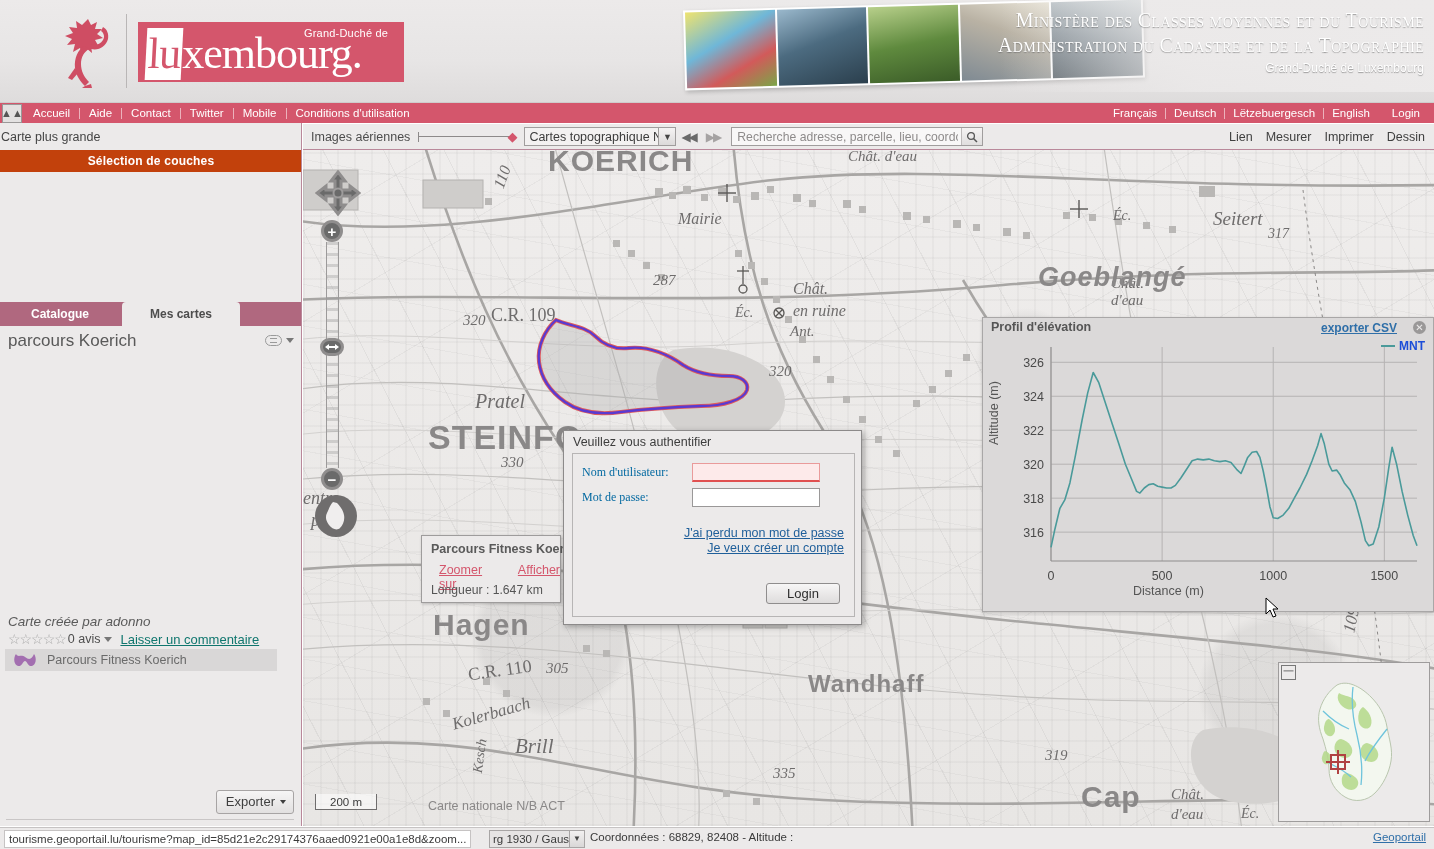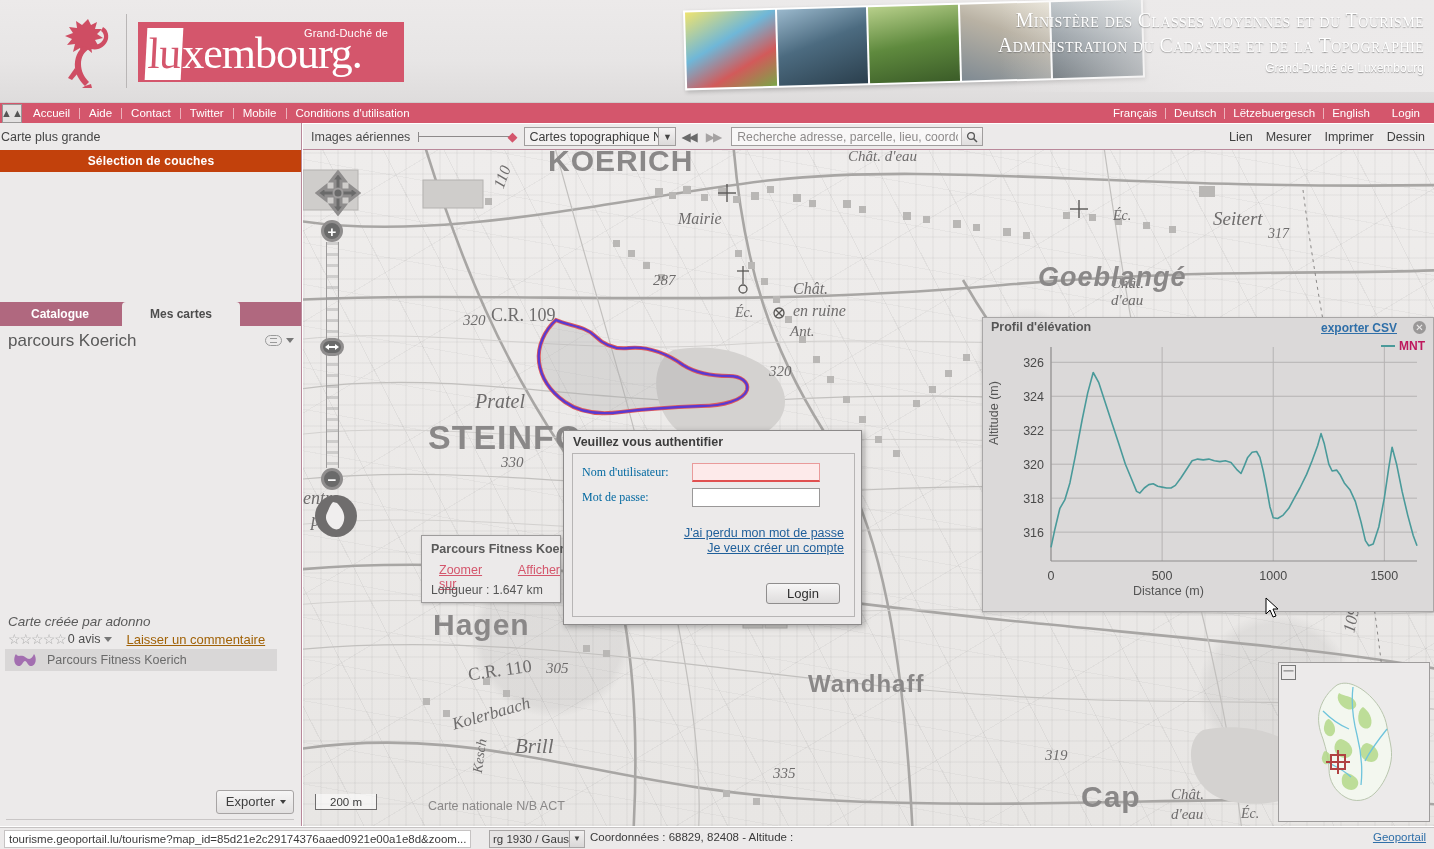--- a/index.html
+++ b/index.html
@@ -160,21 +160,21 @@
     position: absolute; left: 8px; top: 288px;
     font-size: 13.5px; color: #5a5a5a; font-style: italic;
   }
   .rating-row {
     position: absolute; left: 8px; top: 305px; width: 286px;
     display: flex; align-items: center; font-size: 12.5px; color: #555;
   }
   .stars { color: #a9a9a9; font-size: 14px; letter-spacing: -1px; }
   .avis { margin-left: 2px; color: #4d4d4d; }
   .comment-link {
-    margin-left: 14px; color: #a16207; text-decoration: underline; font-size: 13px;
+    margin-left: 8px; color: #0f766e; text-decoration: underline; font-size: 13px;
   }
   .layer-item {
     position: absolute; left: 5px; top: 323px; width: 272px; height: 22px;
     background: #d9d7d7; display: flex; align-items: center; gap: 10px;
     padding-left: 8px;
   }
   .layer-swatch {
     width: 24px; height: 16px; color: #a36fb0;
   }
   .layer-label { font-size: 12.5px; color: #6a6a6a; }
@@ -372,34 +372,34 @@
   }
   .elev-ylabel {
     position: absolute; left: 2px; top: 108px; font-size: 12.5px; color: #555;
     transform: rotate(-90deg); transform-origin: left top; white-space: nowrap;
   }
   .elev-xlabel {
     position: absolute; left: 148px; top: 247px; font-size: 12.5px; color: #555;
   }
   .elev-legend {
     position: absolute; right: 8px; top: 2px; display: flex; align-items: center;
-    gap: 4px; color: #be185d; font-size: 12px; font-weight: bold;
+    gap: 4px; color: #1d4ed8; font-size: 12px; font-weight: bold;
   }
   .elev-legend .dash { width: 14px; height: 2px; background: #4a9a9a; }
   .cursor-arrow { position: absolute; left: 280px; top: 260px; }
 
   
   .dialog {
     position: absolute; left: 563px; top: 430px; width: 299px; height: 195px;
     background: #eceaea; border: 1px solid #8c8a8a;
     box-shadow: 2px 2px 6px rgba(0,0,0,.3);
   }
   .dlg-title {
     position: absolute; left: 9px; top: 4px; font-size: 12.5px;
-    font-weight: bold; color: #3d3d3d;
+    font-weight: normal; color: #3d3d3d;
   }
   .dlg-body {
     position: absolute; left: 8px; top: 22px; width: 283px; height: 164px;
     background: #eceaea; border: 1px solid #b7b5b5;
   }
   .dlg-row { position: absolute; display: flex; align-items: center; }
   .dlg-label { font-size: 12px; color: #0369a1; width: 110px; font-family: Liberation Serif, serif; }
   .dlg-input {
     width: 128px; height: 19px; border: 1px solid #9a9898; background: #ffffff;
   }

